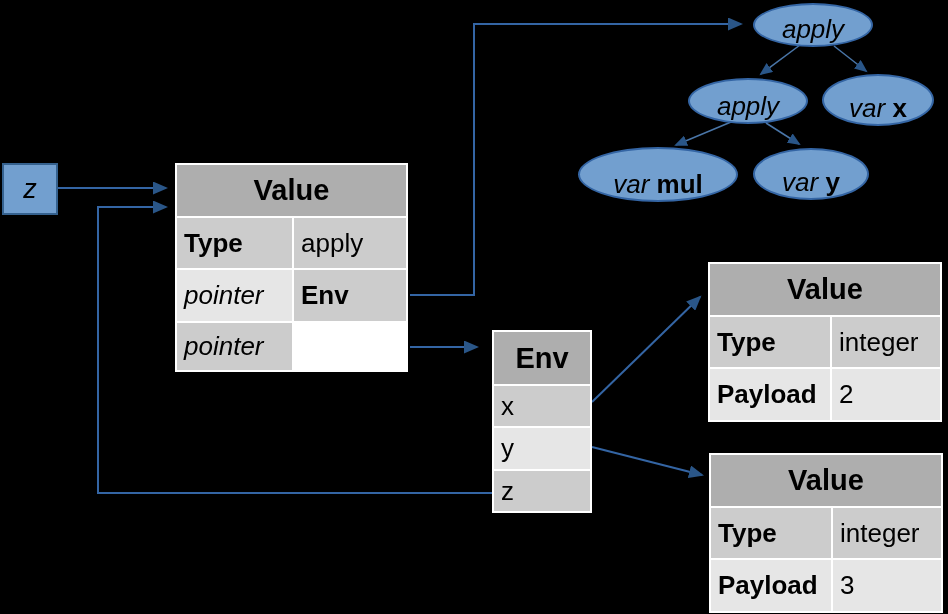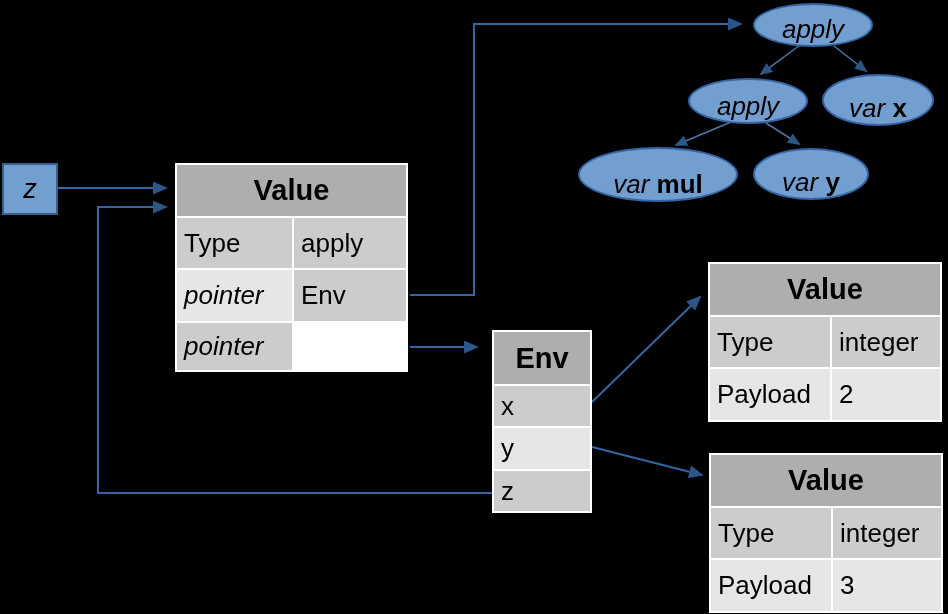--- a/index.html
+++ b/index.html
@@ -22,21 +22,21 @@
   #connectors{position:absolute;left:0;top:0;z-index:1;}
 
   
   .tbl{position:absolute;z-index:2;background:#fff;padding:2px;display:grid;gap:2px;}
   .tbl .hdr{
     grid-column:1 / -1;background:var(--table-header-bg);
     display:flex;align-items:center;justify-content:center;
     font-weight:bold;font-size:29px;
   }
   .cell{display:flex;align-items:center;padding-left:7px;font-size:26px;}
-  .lbl{font-weight:normal;}
+  .lbl{font-weight:bold;}
   .dark{background:var(--row-dark-bg);}
   .light{background:var(--row-light-bg);}
   .italic{font-style:italic;}
 
   #thunk-table{left:175px;top:163px;grid-template-columns:115px 112px;grid-template-rows:51px 50px 51px 47px;}
   #env-table{left:492px;top:330px;grid-template-columns:96px;grid-template-rows:52px 40px 41px 40px;}
   #value-table-1{left:708px;top:262px;grid-template-columns:120px 108px;grid-template-rows:51px 50px 51px;}
   #value-table-2{left:709px;top:453px;grid-template-columns:120px 108px;grid-template-rows:51px 50px 51px;}
 
   

